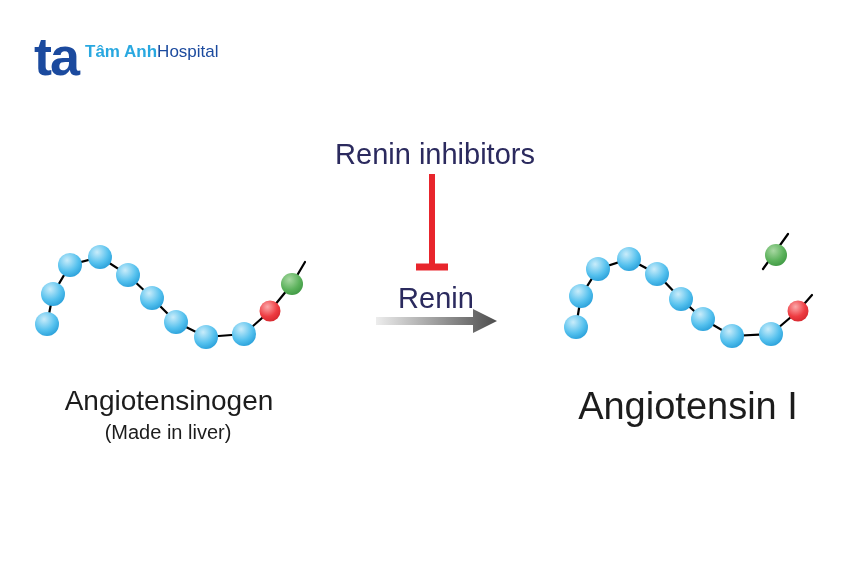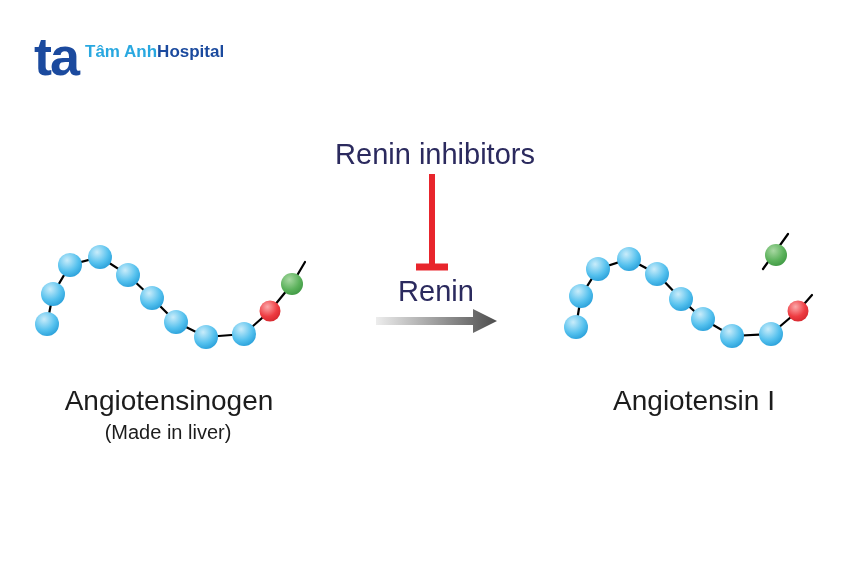--- a/index.html
+++ b/index.html
@@ -16,31 +16,31 @@
   .logo {
     position:absolute; left:34px; top:34px;
     display:flex; align-items:flex-start; gap:7px;
   }
   .logo-mark {
     font-size:54px; font-weight:bold; line-height:0.84;
     letter-spacing:-2px; color:var(--logo_blue,#1b4a9e);
   }
   .logo-text { display:flex; flex-direction:row; margin-top:9px; }
   .logo-line1 { color:var(--logo_cyan,#29a8e0); font-weight:bold; font-size:17px; line-height:17px; }
-  .logo-line2 { color:var(--logo_blue,#1b4a9e); font-weight:bold; font-size:17px; line-height:18px; }
+  .logo-line2 { color:var(--logo_blue,#1b4a9e); font-weight:normal; font-size:17px; line-height:18px; }
 
   .lbl {
     position:absolute; transform:translateX(-50%);
     white-space:nowrap;
   }
   .lbl-inhibitor { left:435px; top:138px; font-size:29px; color:var(--navy,#2b2a5e); }
-  .lbl-enzyme    { left:436px; top:275px; font-size:29px; color:var(--navy,#2b2a5e); }
+  .lbl-enzyme    { left:436px; top:282px; font-size:29px; color:var(--navy,#2b2a5e); }
   .lbl-substrate { left:169px; top:385px; font-size:28px; color:var(--ink,#1c1c1c); }
   .lbl-substrate-note { left:168px; top:421px; font-size:20px; color:var(--ink,#1c1c1c); }
-  .lbl-product   { left:688px; top:385px; font-size:28px; color:var(--ink,#1c1c1c);margin-left:6px; }
+  .lbl-product   { left:688px; top:385px; font-size:38px; color:var(--ink,#1c1c1c); }
 </style>
 </head>
 <body>
 
 <div class="canvas">
 
   <svg id="scene" width="847" height="565" viewBox="0 0 847 565">
       <defs>
         <radialGradient id="grad-blue" cx="0.38" cy="0.3" r="0.85">
           <stop offset="0%" stop-color="#c9ecfa"></stop>

